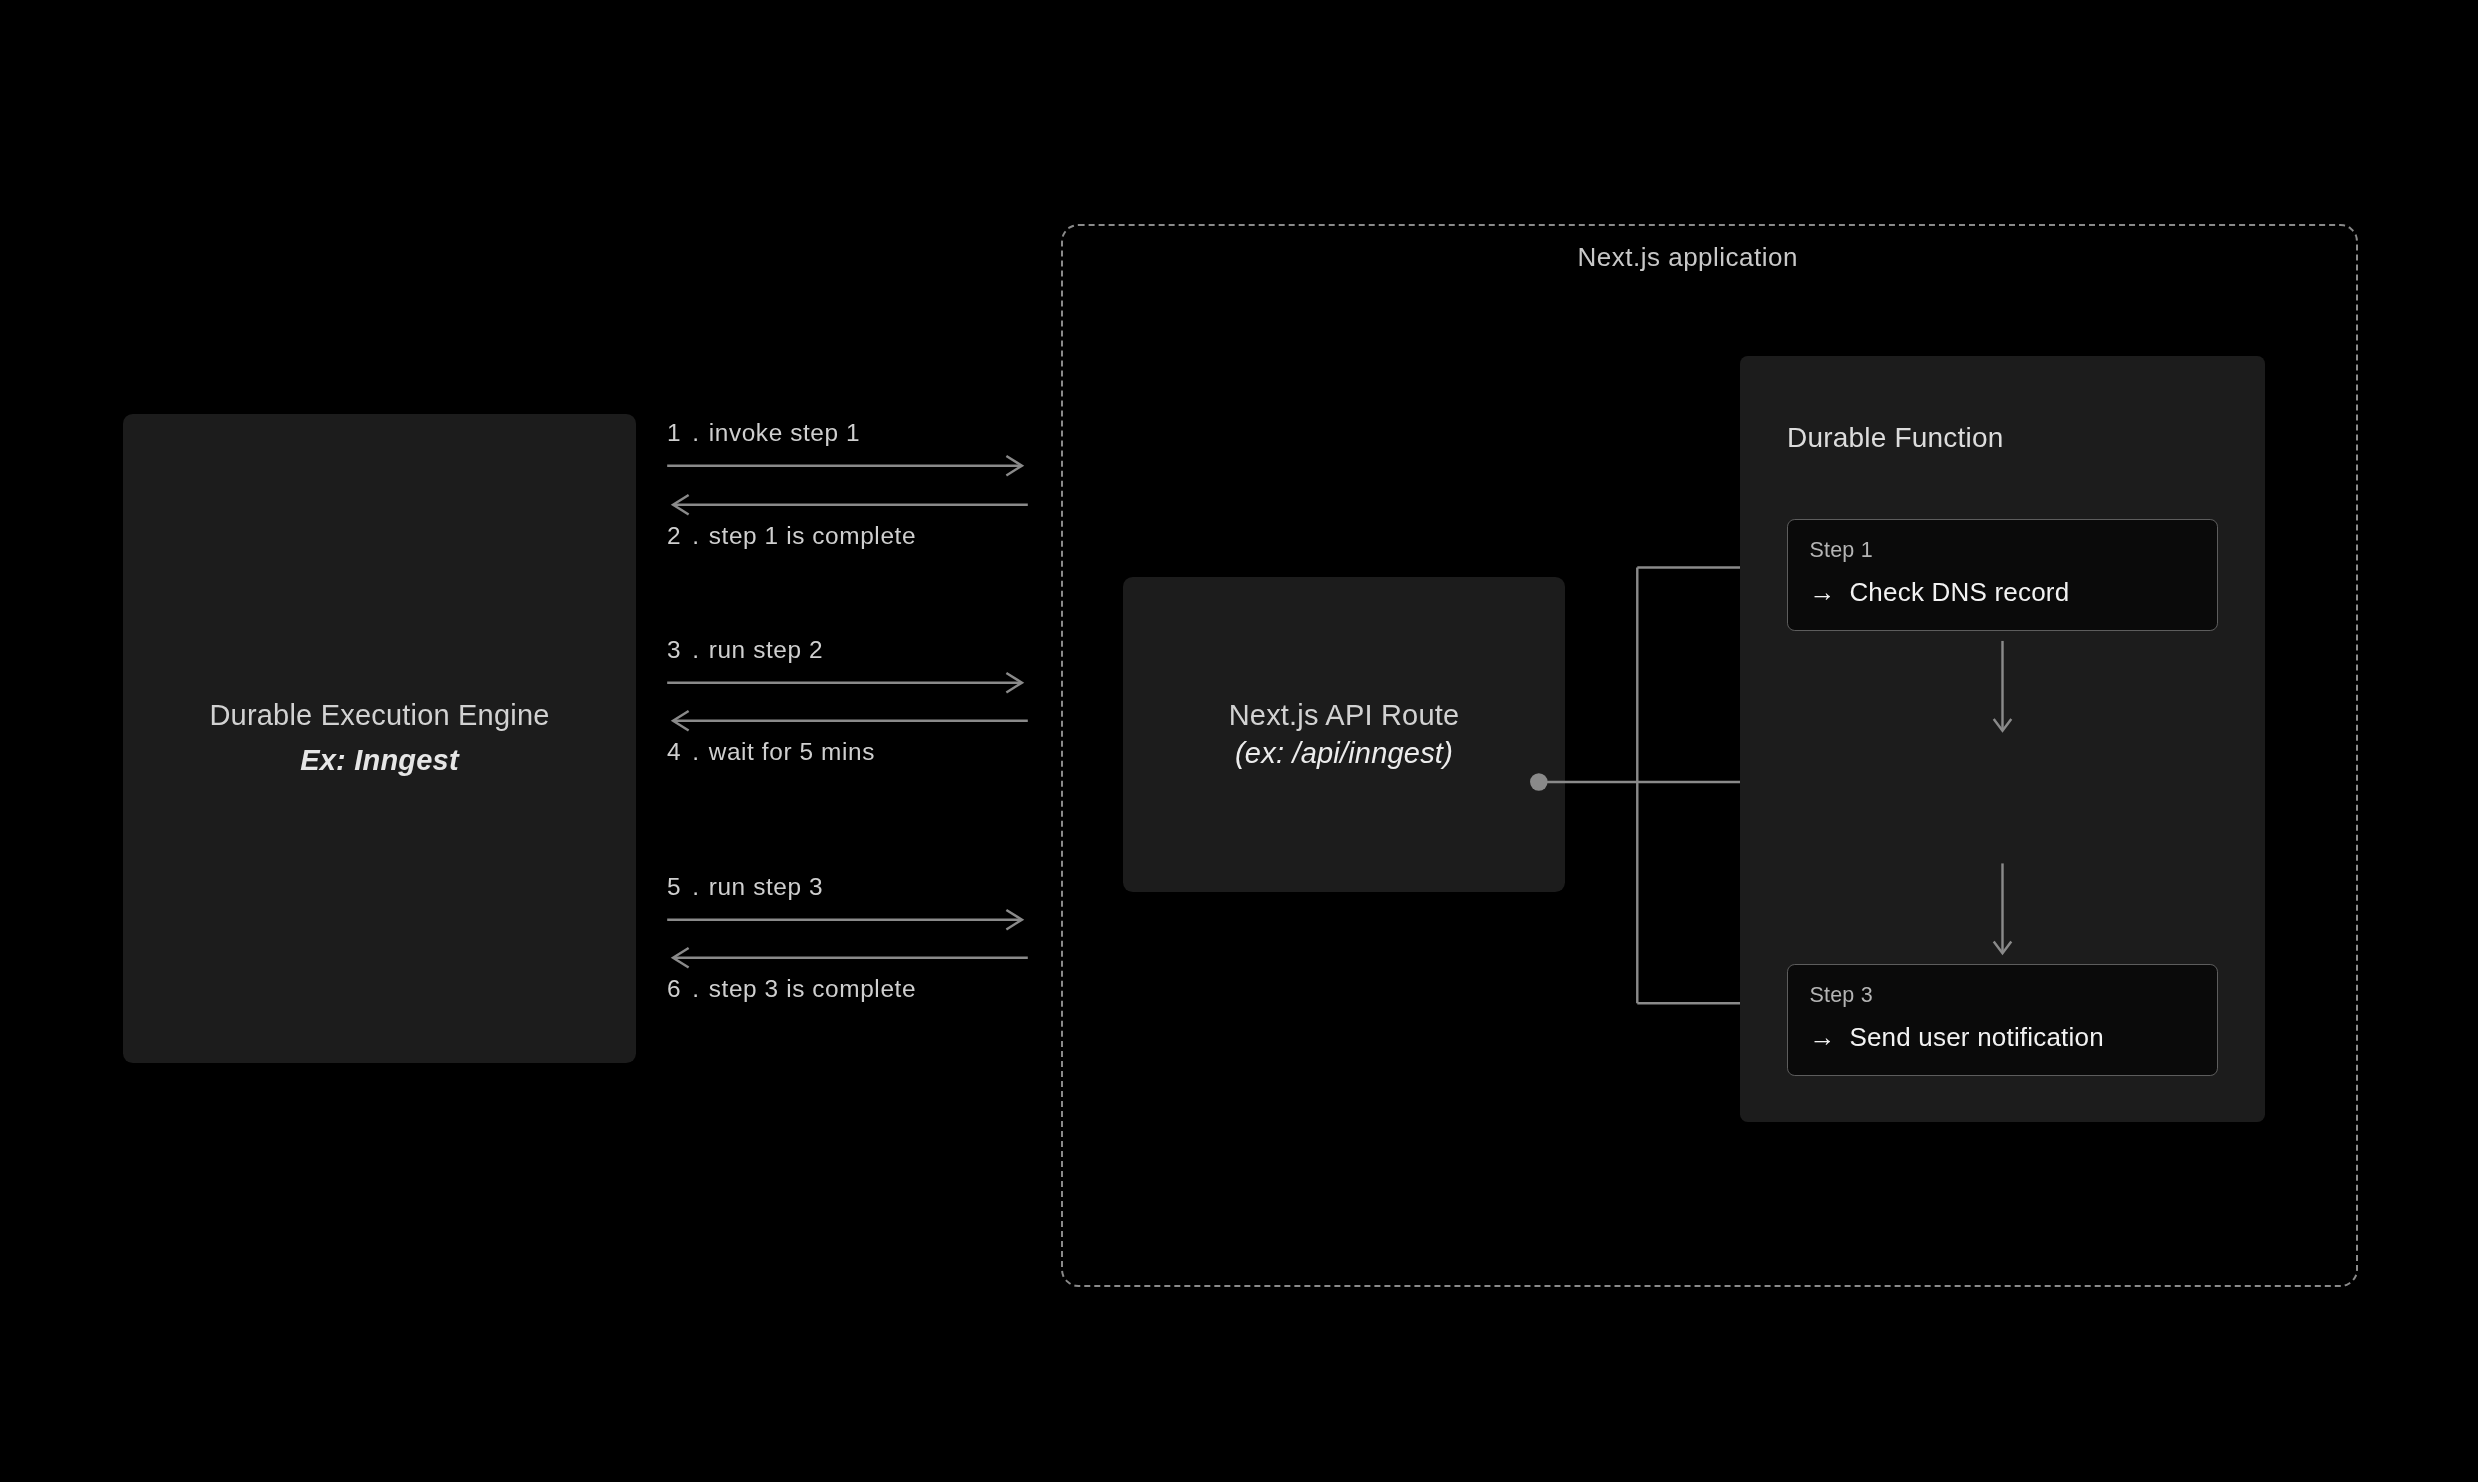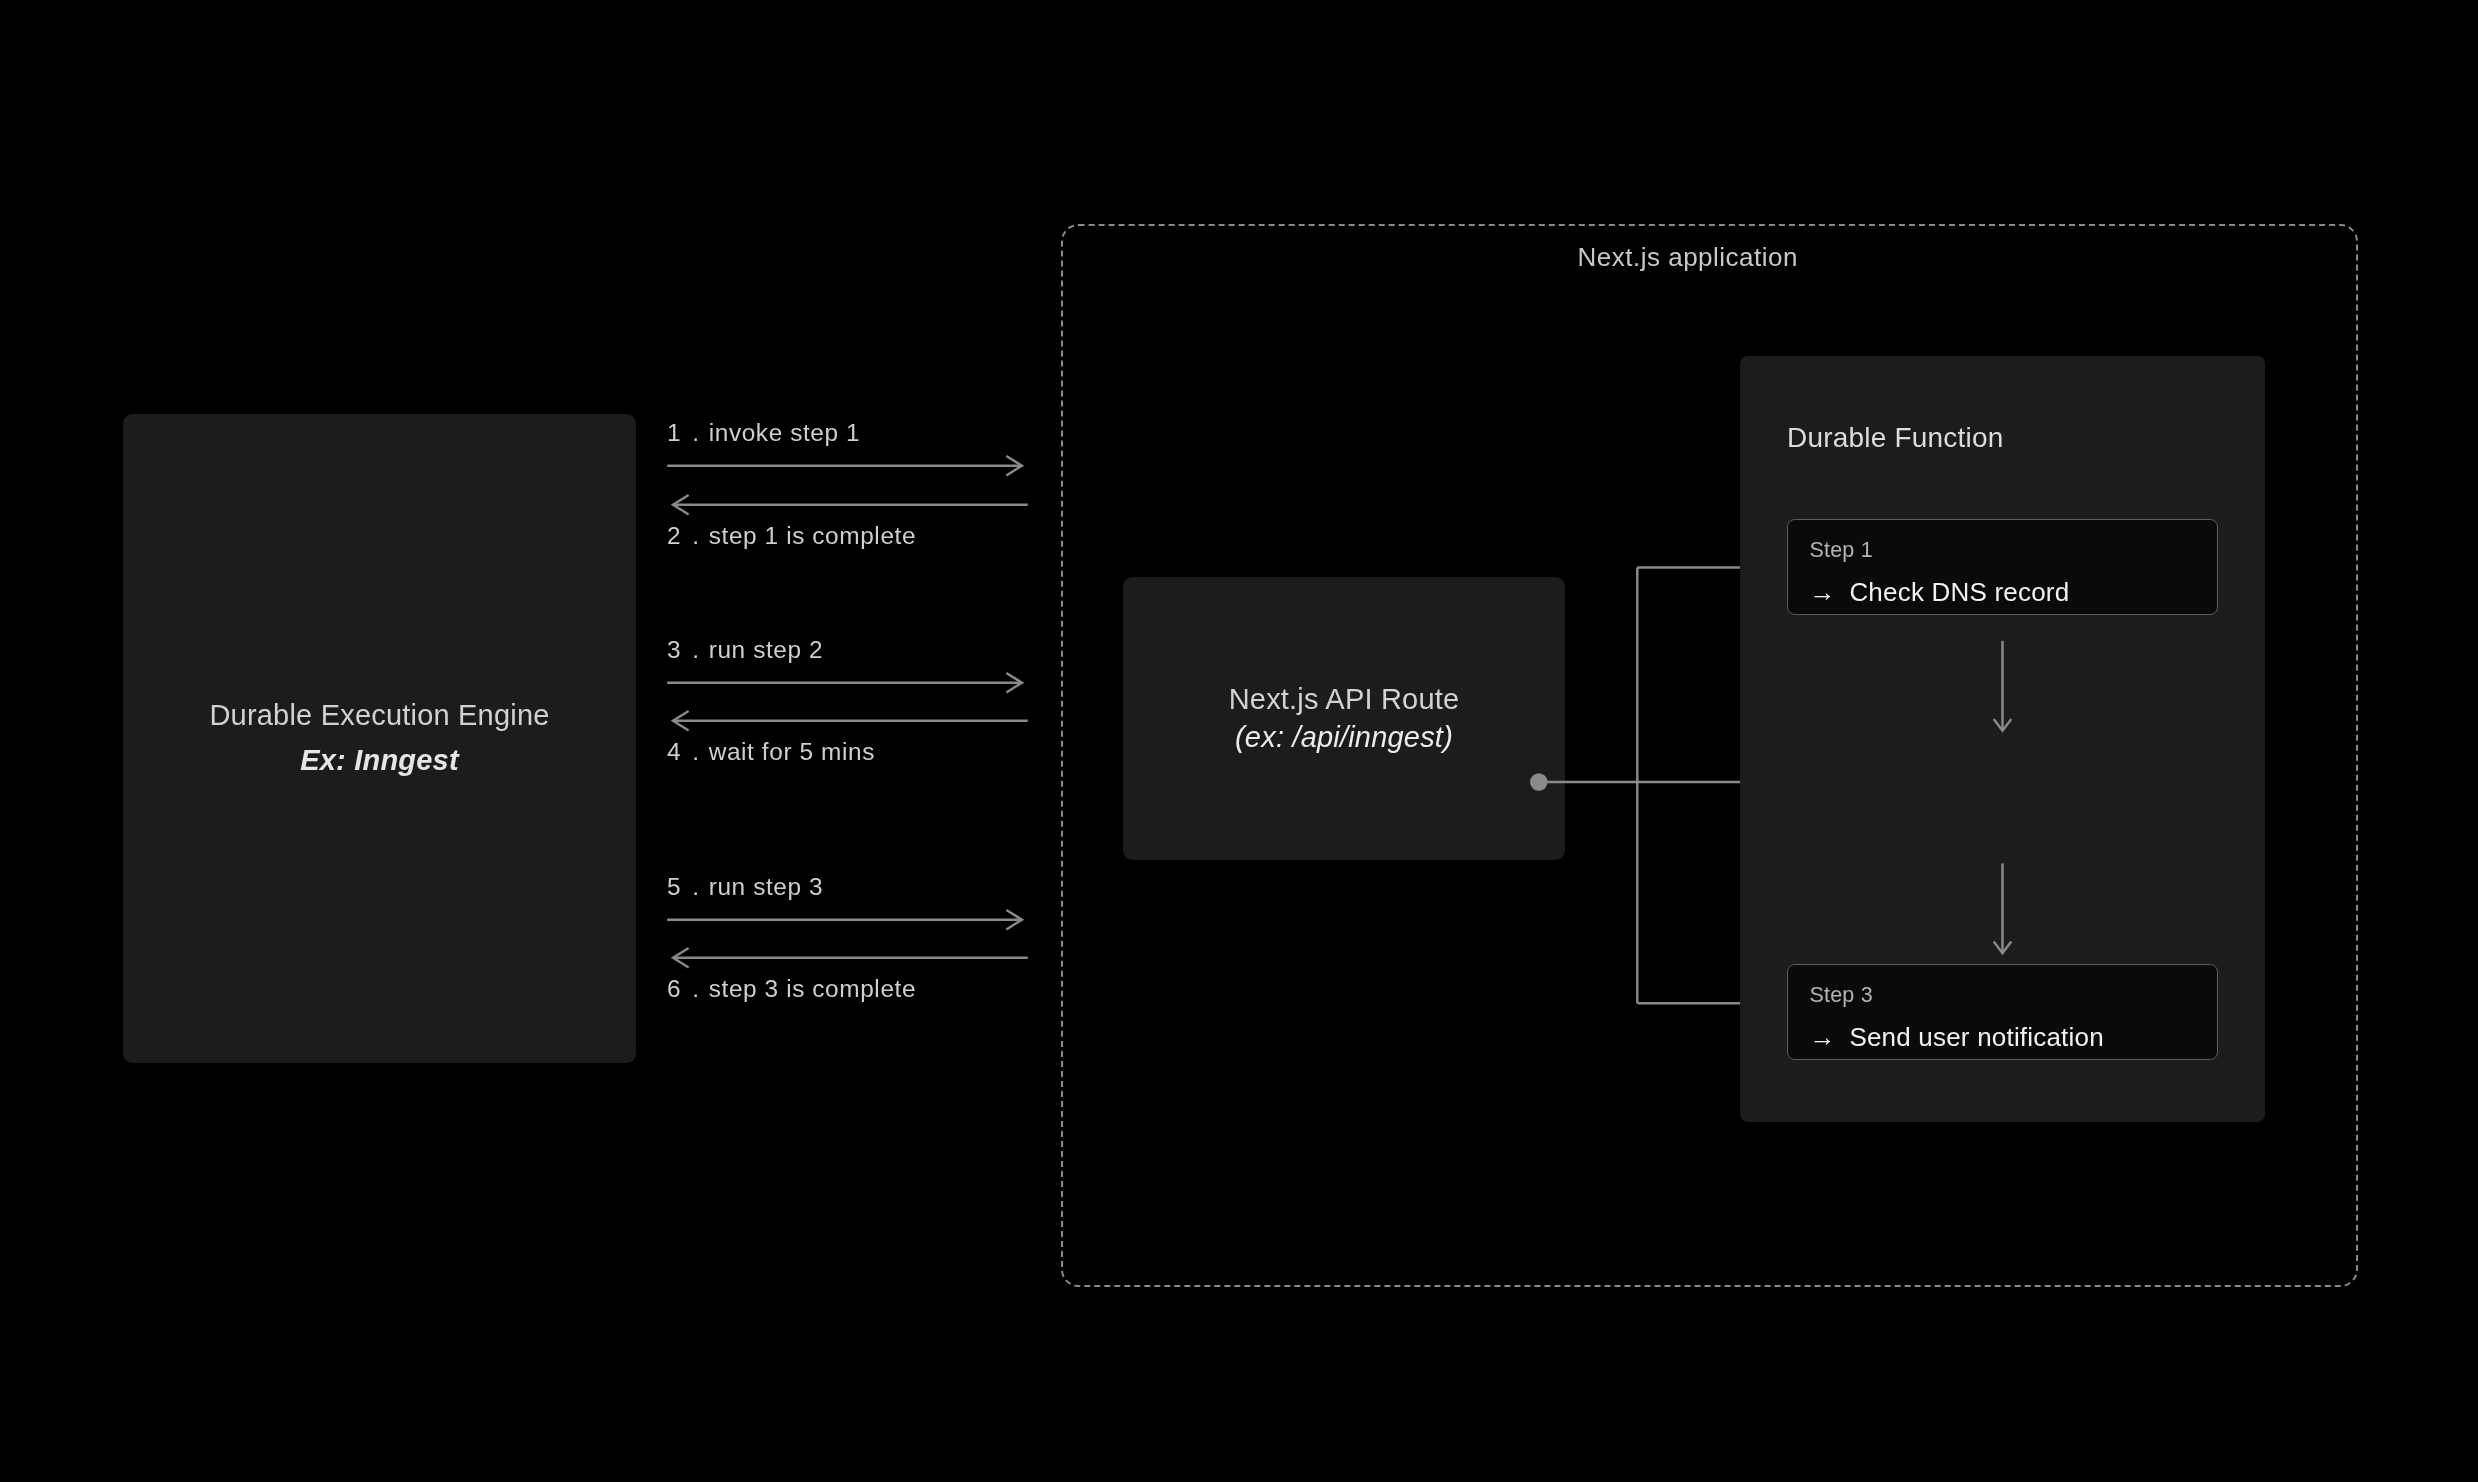--- a/index.html
+++ b/index.html
@@ -90,21 +90,21 @@
     letter-spacing: 0.5px;
     white-space: nowrap;
     margin-top: 44px;
   }
 
   
   #api-route-box {
     left: 1123px;
     top: 577px;
     width: 442px;
-    height: 283px;
+    height: 315px;
     background: #1c1c1c;
     border-radius: 9.8px;
   }
   #api-route-inner {
     position: absolute;
     left: 0; top: 0;
     width: 100%; height: 100%;
     display: flex;
     flex-direction: column;
     align-items: center;
@@ -139,21 +139,21 @@
     left: 47px;
     top: 66px;
     color: #dcdcdc;
     font-size: 28px;
     letter-spacing: 0.2px;
   }
   .step-card {
     position: absolute;
     left: 47px;
     width: 431px;
-    height: 96px;
+    height: 112px;
     background: #0a0a0a;
     border: 1px solid #5d5d5d;
     border-radius: 7.8px;
     box-sizing: border-box;
   }
   .step-kicker {
     position: absolute;
     left: 21.5px;
     top: 17.6px;
     color: #b4b4b4;

